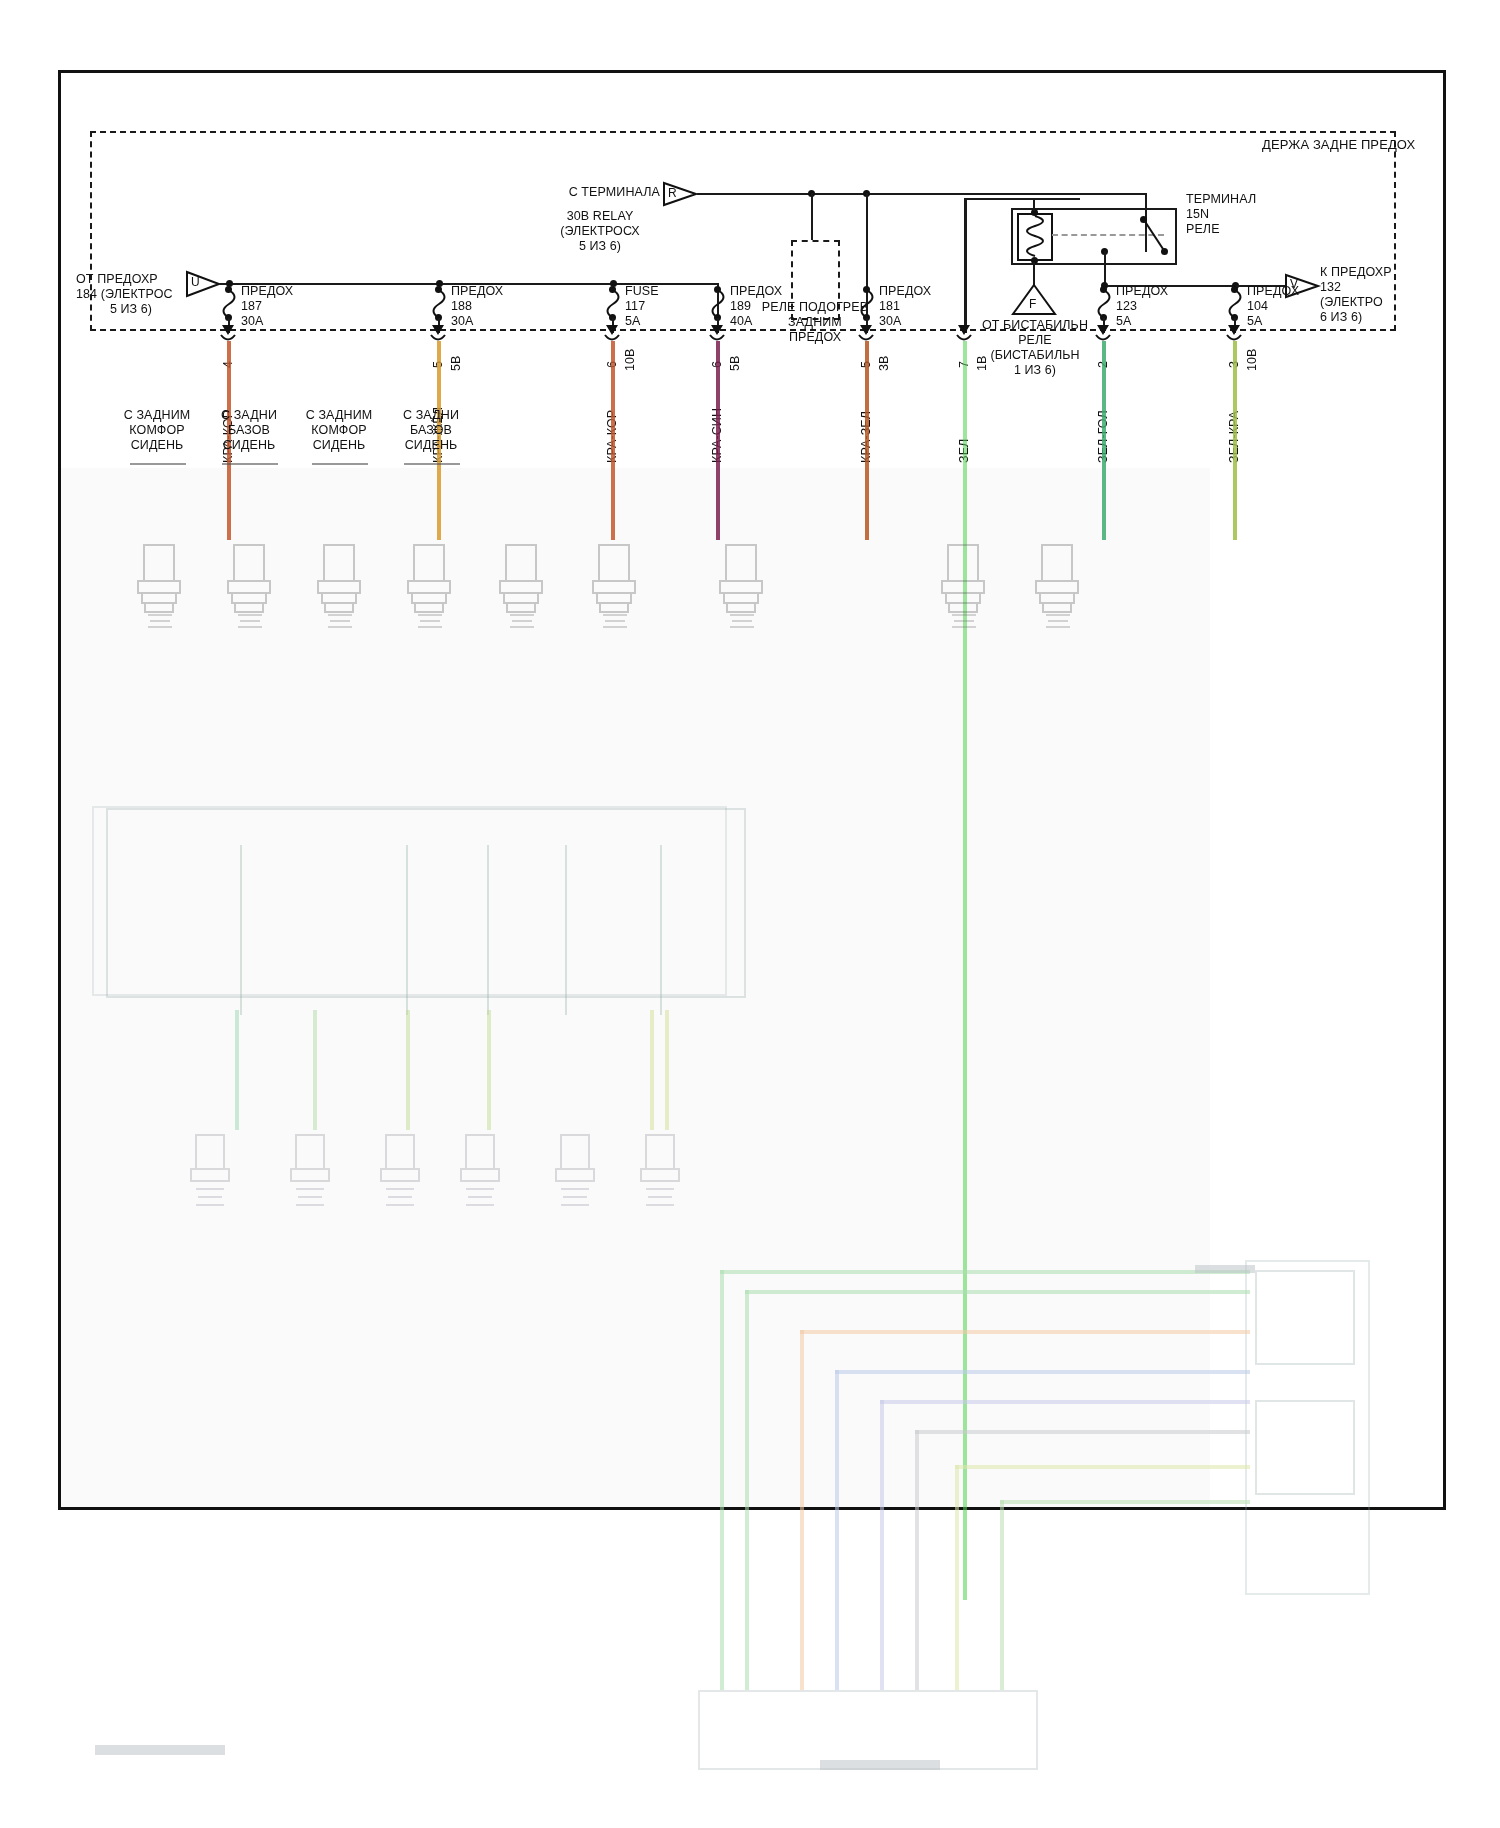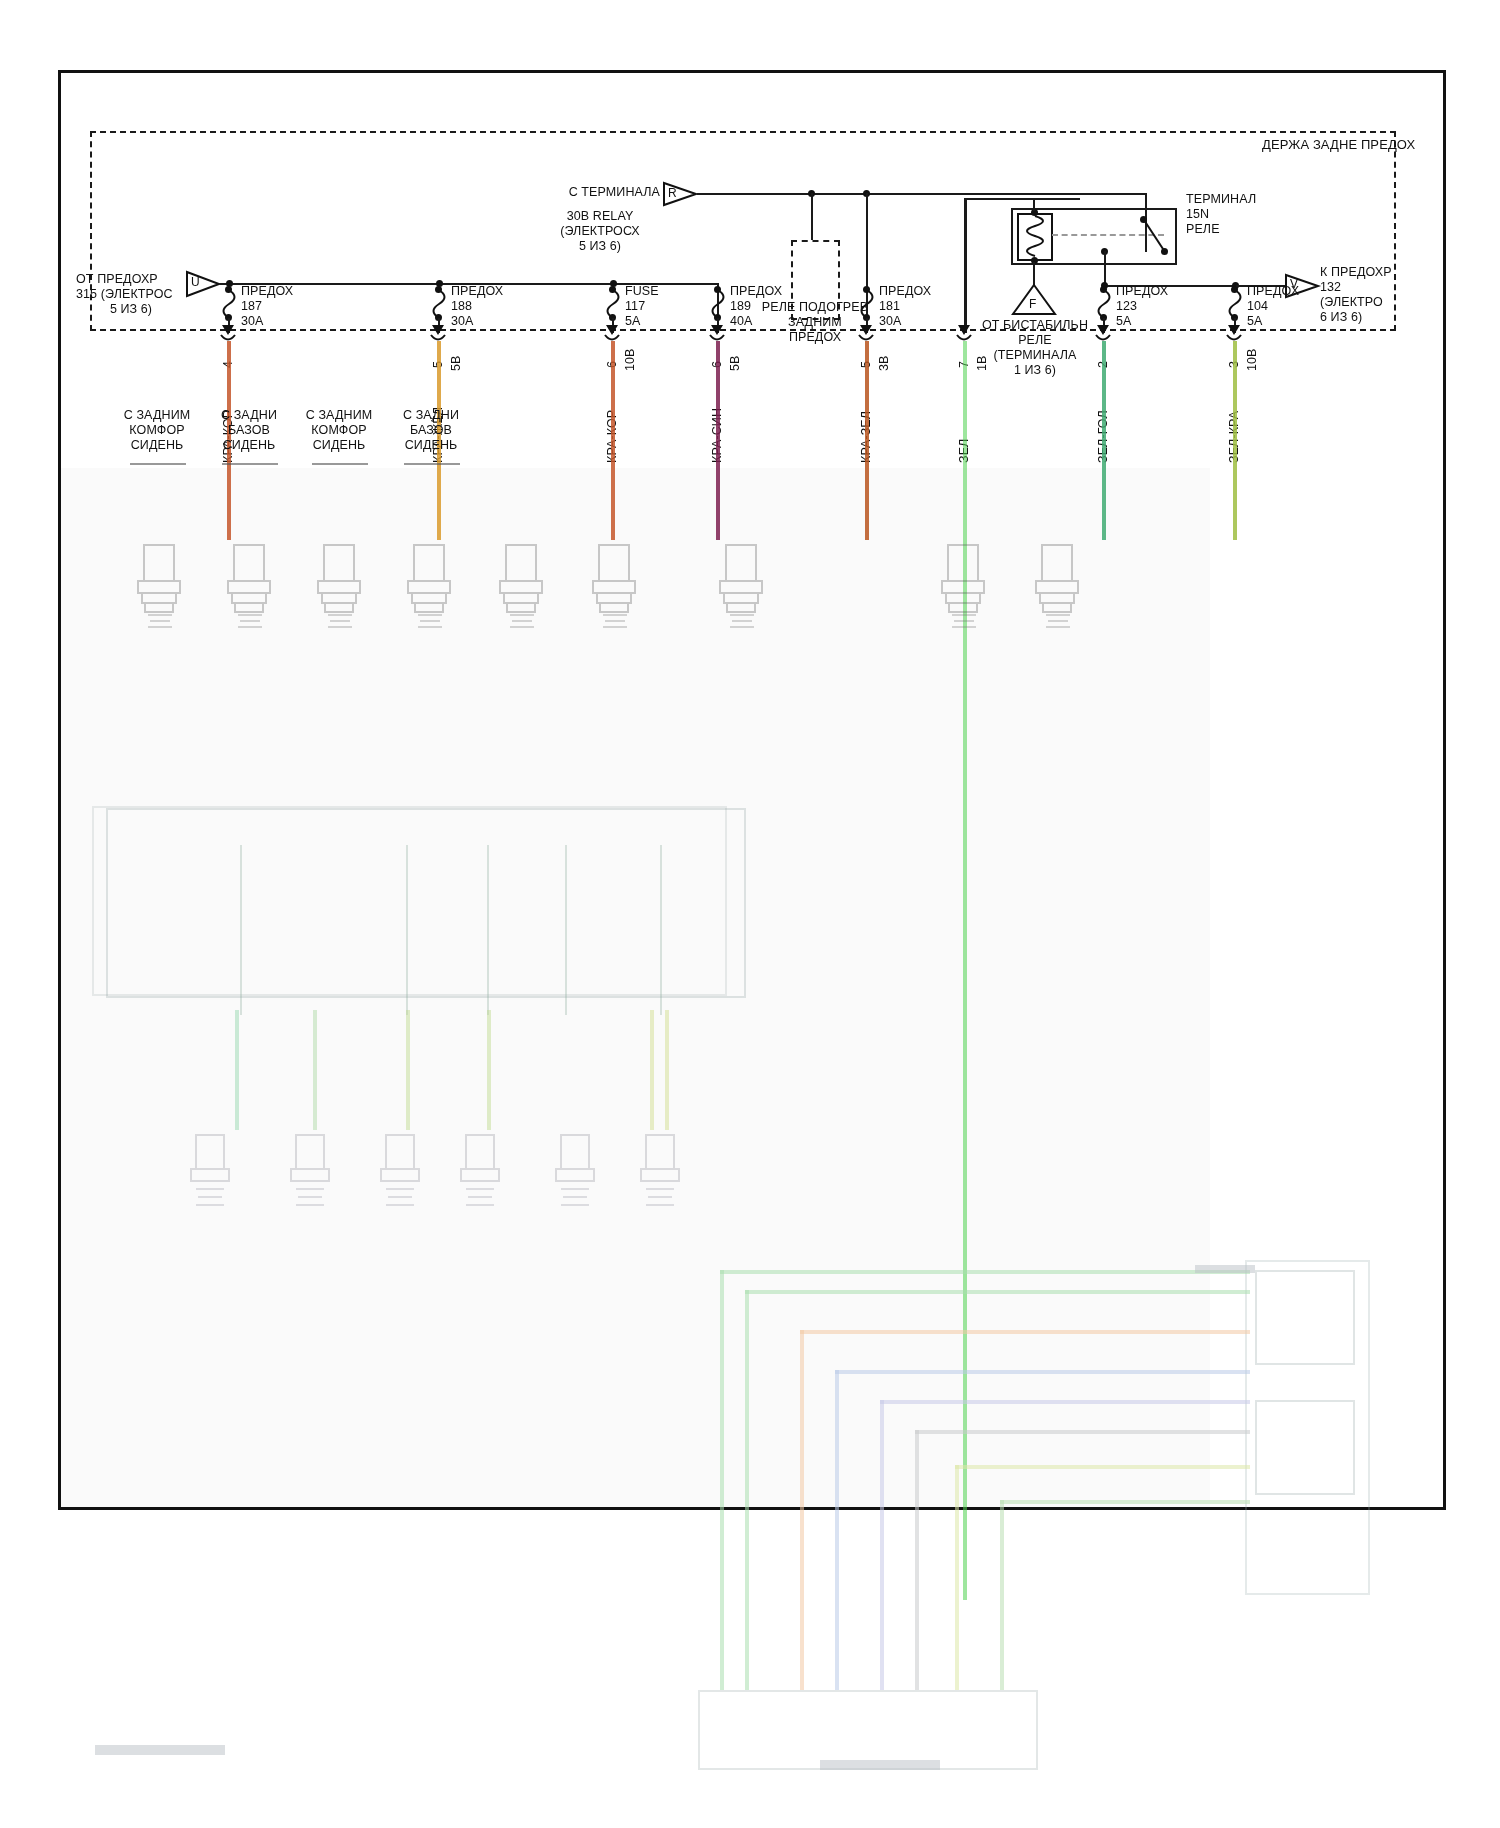--- a/index.html
+++ b/index.html
@@ -101,40 +101,40 @@
   <div class="ln v" style="left:965px;top:198px;height:135px;"></div>
   <div class="ln v" style="left:1033px;top:198px;height:13px;"></div>
 
   <div class="ln v" style="left:1033px;top:262px;height:24px;"></div>
   <svg class="abs" style="left:1012px;top:284px;" width="44" height="32">
     <polygon points="22,1 43,30 1,30" fill="none" stroke="#111" stroke-width="2"></polygon>
   </svg>
   <div class="txt" style="left:1029px;top:297px;font-size:12px;">F</div>
   <div class="txt tc" style="left:950px;top:318px;width:170px;">ОТ БИСТАБИЛЬН</div>
   <div class="txt tc" style="left:950px;top:333px;width:170px;">РЕЛЕ</div>
-  <div class="txt tc" style="left:950px;top:348px;width:170px;">(ТЕРМИНАЛА</div>
+  <div class="txt tc" style="left:950px;top:348px;width:170px;">(БИСТАБИЛЬН</div>
   <div class="txt tc" style="left:950px;top:363px;width:170px;">1 ИЗ 6)</div>
 
   <div class="ln v" style="left:1104px;top:251px;height:36px;"></div>
   <div class="ln h" style="left:1104px;top:285px;width:132px;"></div>
   <div class="dot" style="left:1101px;top:282px;"></div>
   <div class="dot" style="left:1232px;top:282px;"></div>
 
   <div class="ln h" style="left:1236px;top:285px;width:50px;"></div>
   <svg class="abs" style="left:1285px;top:274px;" width="34" height="24">
     <polygon points="1,1 33,12 1,23" fill="none" stroke="#111" stroke-width="2"></polygon>
   </svg>
   <div class="txt" style="left:1290px;top:277px;font-size:12px;">V</div>
   <div class="txt" style="left:1320px;top:265px;">К ПРЕДОХР</div>
   <div class="txt" style="left:1320px;top:280px;">132</div>
   <div class="txt" style="left:1320px;top:295px;">(ЭЛЕКТРО</div>
   <div class="txt" style="left:1320px;top:310px;">6 ИЗ 6)</div>
 
   <div class="txt" style="left:76px;top:272px;">ОТ ПРЕДОХР</div>
-  <div class="txt" style="left:76px;top:287px;">315 (ЭЛЕКТРОС</div>
+  <div class="txt" style="left:76px;top:287px;">184 (ЭЛЕКТРОС</div>
   <div class="txt tc" style="left:76px;top:302px;width:110px;">5 ИЗ 6)</div>
   <svg class="abs" style="left:186px;top:271px;" width="34" height="26">
     <polygon points="1,1 33,13 1,25" fill="none" stroke="#111" stroke-width="2"></polygon>
   </svg>
   <div class="txt" style="left:191px;top:275px;font-size:12px;">U</div>
 
   <div class="ln h" style="left:219px;top:283px;width:500px;"></div>
   <div class="ln v" style="left:717px;top:283px;height:50px;"></div>
   <div class="dot" style="left:226px;top:280px;"></div>
   <div class="dot" style="left:436px;top:280px;"></div>

